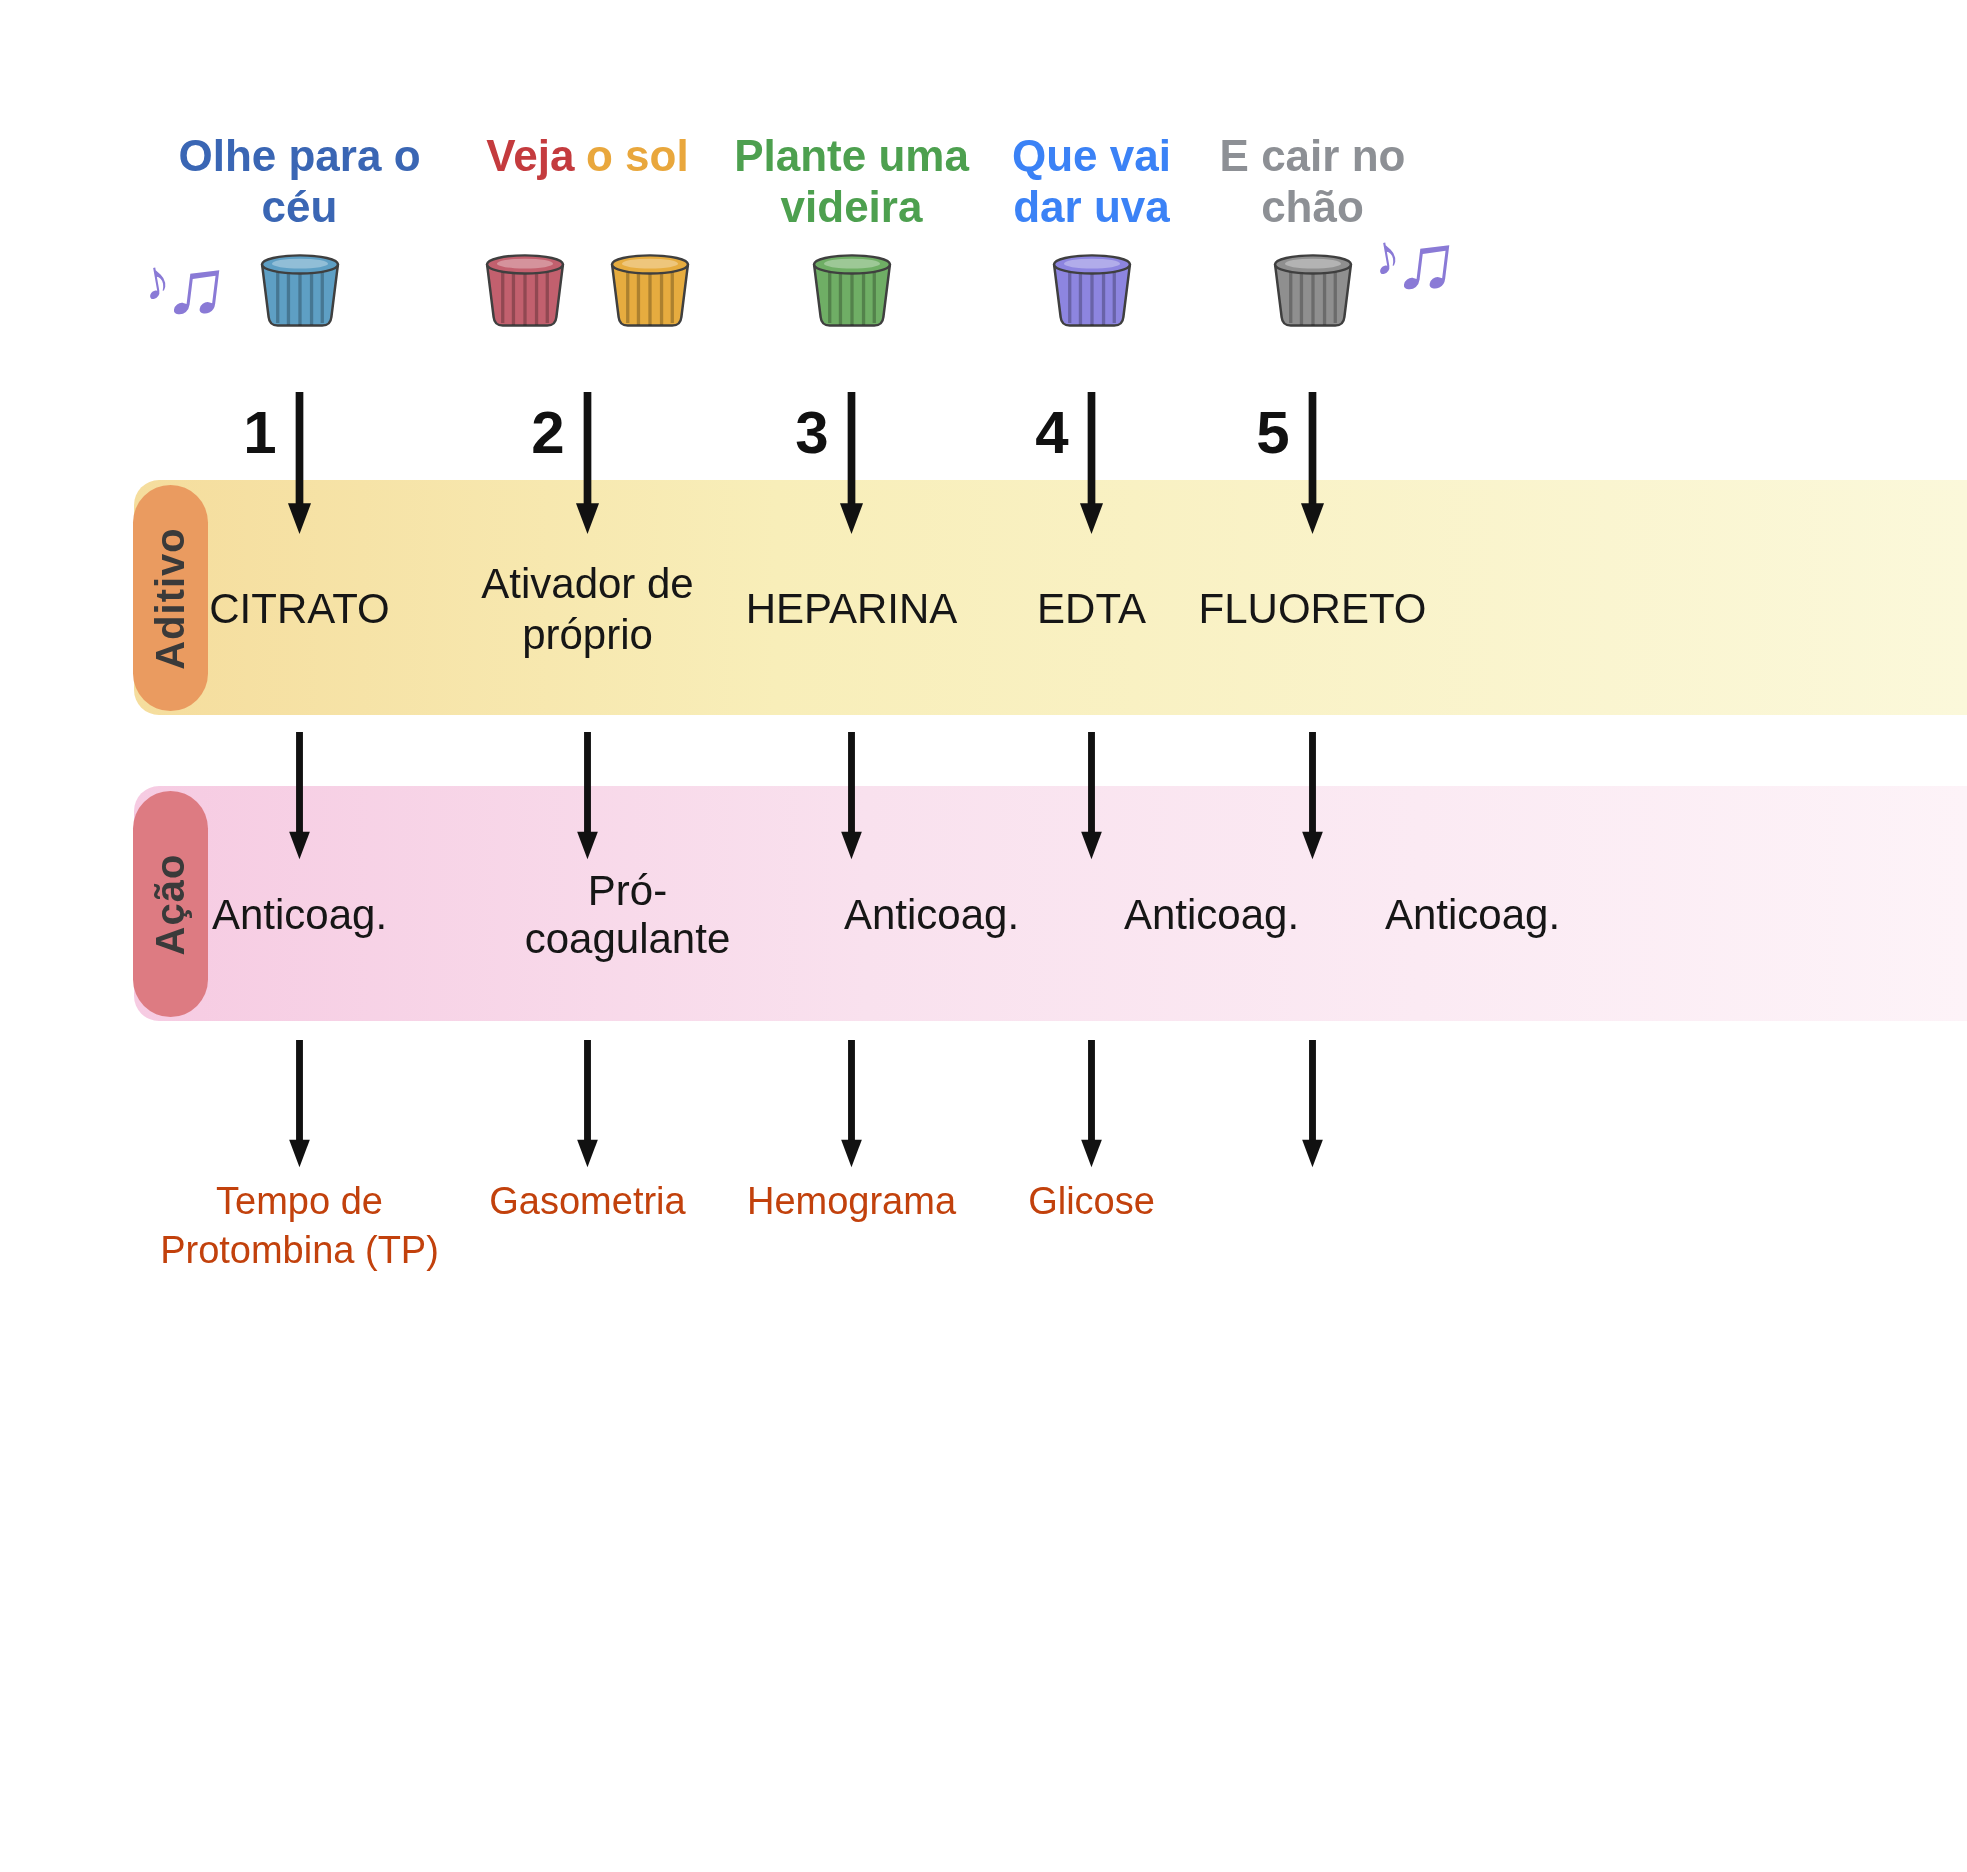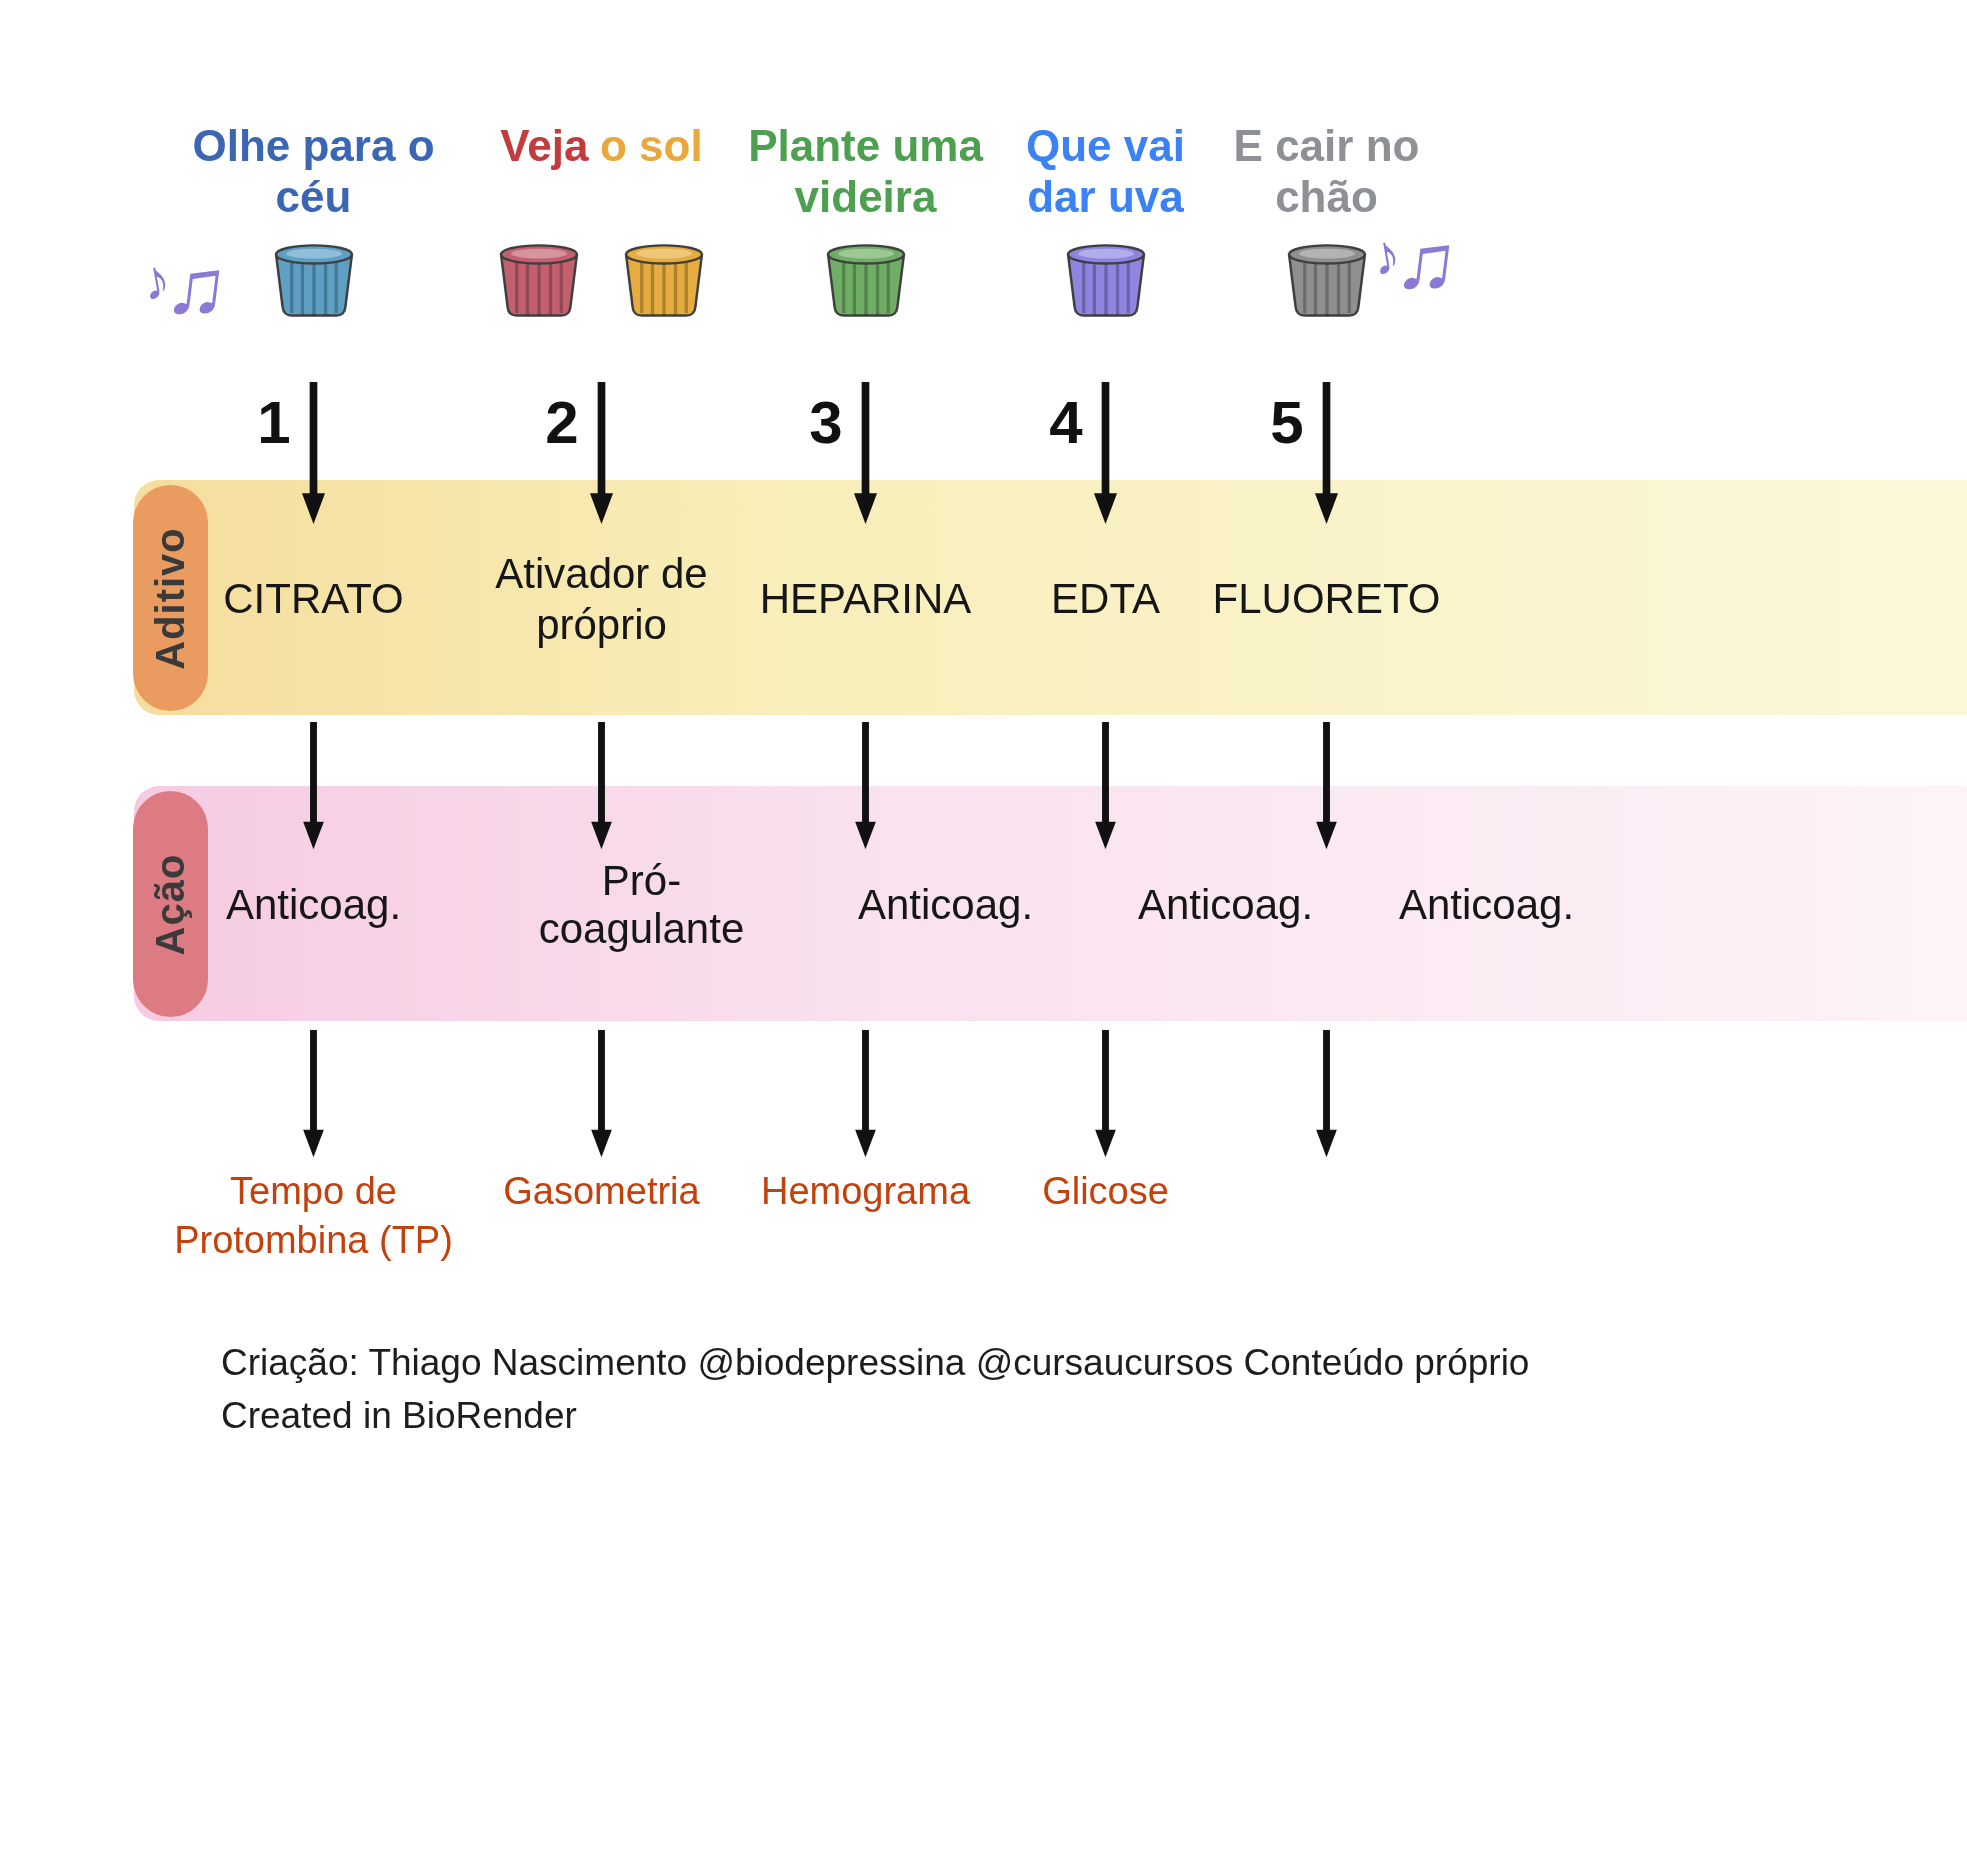--- a/index.html
+++ b/index.html
@@ -25,22 +25,23 @@
   }
   .pill-additive { top:485px; }
   .pill-action   { top:791px; }
   .pill-text {
     transform:rotate(-90deg); white-space:nowrap;
     font-size:40px; font-weight:700; color:#3a3a3a; letter-spacing:1px;
   }
 
   
   .row {
-    position:absolute; left:160px; width:1278px; display:grid;
+    position:absolute; left:146px; width:1278px; display:grid;
     grid-template-columns:307px 269px 259px 221px 221px;
+    margin-top:10px;
   }
   .cell {
     display:flex; align-items:flex-start; justify-content:center;
     text-align:center; padding:0 7.7px;
   }
 
   .row-phrases { top:120px; }
   .phrase-cell { flex-wrap:wrap; column-gap:11.5px; font-weight:700; font-size:44px; line-height:1.16; }
 
   .row-caps { top:233px; }
@@ -283,19 +284,15 @@
       </div>
   </div>
 
   <div class="row row-tests">
     <div class="cell">Tempo de Protombina (TP)</div>
     <div class="cell">Gasometria</div>
     <div class="cell">Hemograma</div>
     <div class="cell">Glicose</div>
   </div>
 
-  <div class="footer">
-    <div>Criação: Thiago Nascimento @biodepressina @cursaucursos Conteúdo próprio</div>
-    <div>Created in BioRender</div>
-  </div>
 
 </div>
 
 
 </body></html>

